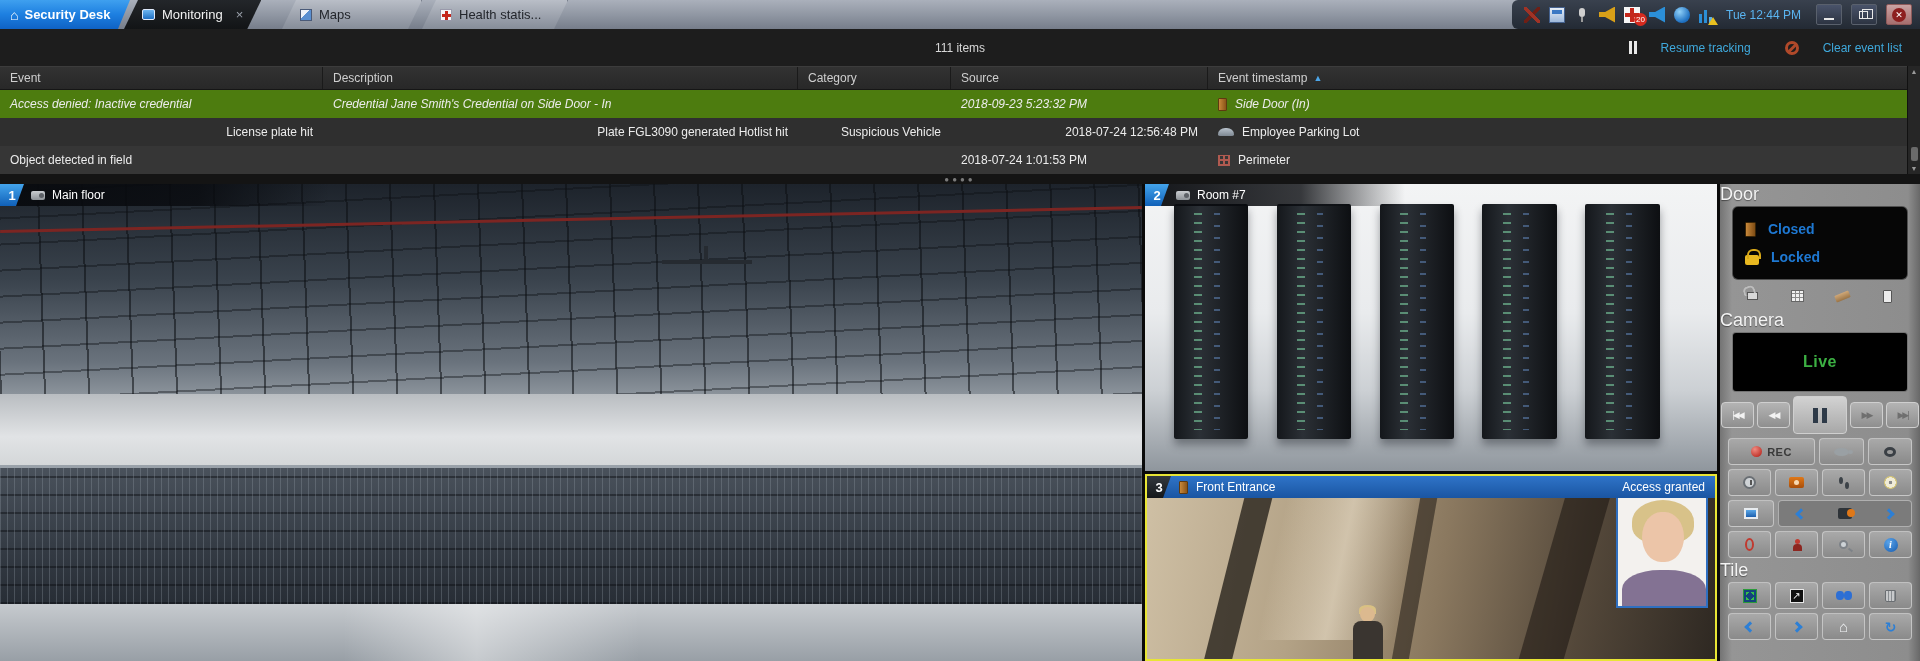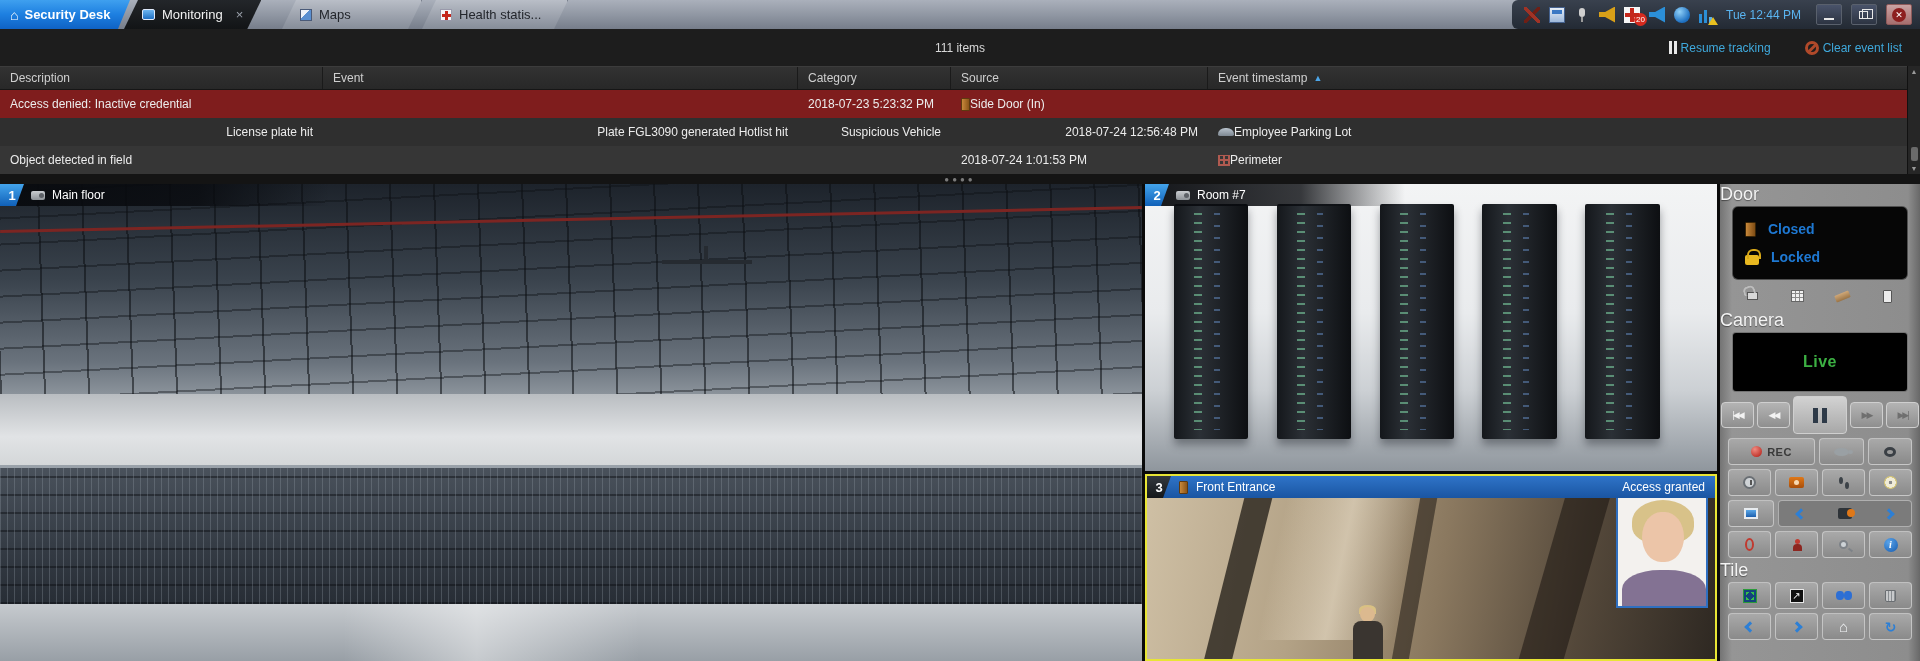--- a/index.html
+++ b/index.html
@@ -66,38 +66,38 @@
   .wb-res { width:9px; height:8px; border:1px solid #e8e8e8; position:relative; background:transparent; }
   .wb-res::before { content:""; position:absolute; left:2px; top:-3px; width:9px; height:8px; border:1px solid #e8e8e8; }
   .wb-x { width:14px; height:14px; border-radius:50%; background:#8d1f1f; color:#fff; font-size:9px;
     line-height:14px; text-align:center; }
 
   
   .etoolbar { left:0; top:29px; width:1920px; height:37px; background:#1d1d1d;
     display:flex; align-items:center; }
   .items-count { position:absolute; left:0; right:0; text-align:center; color:#d8d8d8; font-size:12px; }
   .elinks { margin-left:auto; display:flex; align-items:center; gap:34px; padding-right:18px; }
-  .elink { display:flex; align-items:center; gap:4px; color:#3fa9dc; font-size:12px; }
+  .elink { display:flex; align-items:center; gap:24px; color:#3fa9dc; font-size:12px; }
   .ic-pause-track { width:8px; height:13px;
     background:linear-gradient(90deg,#e8e8e8 0 3px,transparent 3px 5px,#e8e8e8 5px 8px); }
   .ic-nosym { width:14px; height:14px; border-radius:50%; border:3px solid #b0492a; position:relative; }
   .ic-nosym::after { content:""; position:absolute; left:-2px; top:3px; width:12px; height:3px;
     background:#b0492a; transform:rotate(-45deg); }
 
   
   .etable { left:0; top:66px; width:1920px; height:108px; font-size:12px; }
   .trow { display:grid; grid-template-columns:323px 475px 153px 257px 1fr; align-items:center; }
   .thead { height:24px; background:linear-gradient(180deg,#323232,#282828); color:#cfcfcf;
     border-top:1px solid #3c3c3c; border-bottom:1px solid #161616; }
   .thead .cell { border-right:1px solid #1a1a1a; height:100%; display:flex; align-items:center; }
   .tbody-row { height:28px; color:#ececec; }
-  .r1 { background:#7f1d1d; } .r2 { background:#2f2f2f;text-align:right; } .r3 { background:#363636; }
+  .r1 { background:#4d7c0f;font-style:italic; } .r2 { background:#2f2f2f;text-align:right; } .r3 { background:#363636; }
   .cell { padding:0 10px; white-space:nowrap; overflow:hidden; }
   .sort-arrow { color:#4da6e8; font-size:9px; margin-left:6px; }
-  .srccell { display:flex; align-items:center; }
+  .srccell { display:flex; align-items:center; gap:8px; }
   .ic-door { width:9px; height:13px; background:linear-gradient(90deg,#c8883a,#8a5418); border:1px solid #5e3a10; border-radius:1px; }
   .ic-car { width:16px; height:8px; background:linear-gradient(180deg,#b8c2cc,#7e8892); border-radius:45% 45% 15% 15%/80% 80% 20% 20%; }
   .ic-fence { width:12px; height:11px;
     background:repeating-linear-gradient(90deg,#b05a50 0 2px,transparent 2px 5px),
                repeating-linear-gradient(0deg,#b05a50 0 2px,transparent 2px 5px); }
   .vscroll { right:0; top:66px; width:13px; height:108px; background:#262626; border-left:1px solid #111;
     display:flex; flex-direction:column; align-items:center; justify-content:space-between; padding:2px 0; }
   .varrow { color:#9a9a9a; font-size:7px; }
   .vthumb { width:7px; height:14px; background:#6a6a6a; border-radius:2px; margin-top:auto; margin-bottom:4px; }
 
@@ -324,40 +324,41 @@
       <span class="elink">
         <span class="ic-nosym"></span>
         <span>Clear event list</span>
       </span>
     </span>
   </div>
 
   <div class="abs etable">
     <div class="trow thead">
       <div class="cell">
+          <span>Event</span>
+        </div>
+      <div class="cell">
           <span>Description</span>
-        </div>
-      <div class="cell">
-          <span>Event</span>
         </div>
       <div class="cell">
           <span>Category</span>
         </div>
       <div class="cell">
           <span>Source</span>
         </div>
       <div class="cell">
           <span>Event timestamp</span>
           <span class="sort-arrow">▲</span>
         </div>
     </div>
     <div class="trow tbody-row r1">
       <div class="cell">Access denied: Inactive credential</div>
+      <div class="cell">Credential Jane Smith's Credential on Side Door - In</div>
       <div class="cell"></div>
-      <div class="cell">2018-07-23 5:23:32 PM</div>
+      <div class="cell">2018-09-23 5:23:32 PM</div>
       <div class="cell srccell">
         <span class="ic-door"></span>
         <span>Side Door (In)</span>
       </div>
     </div>
     <div class="trow tbody-row r2">
       <div class="cell">License plate hit</div>
       <div class="cell">Plate FGL3090 generated Hotlist hit</div>
       <div class="cell">Suspicious Vehicle</div>
       <div class="cell">2018-07-24 12:56:48 PM</div>

